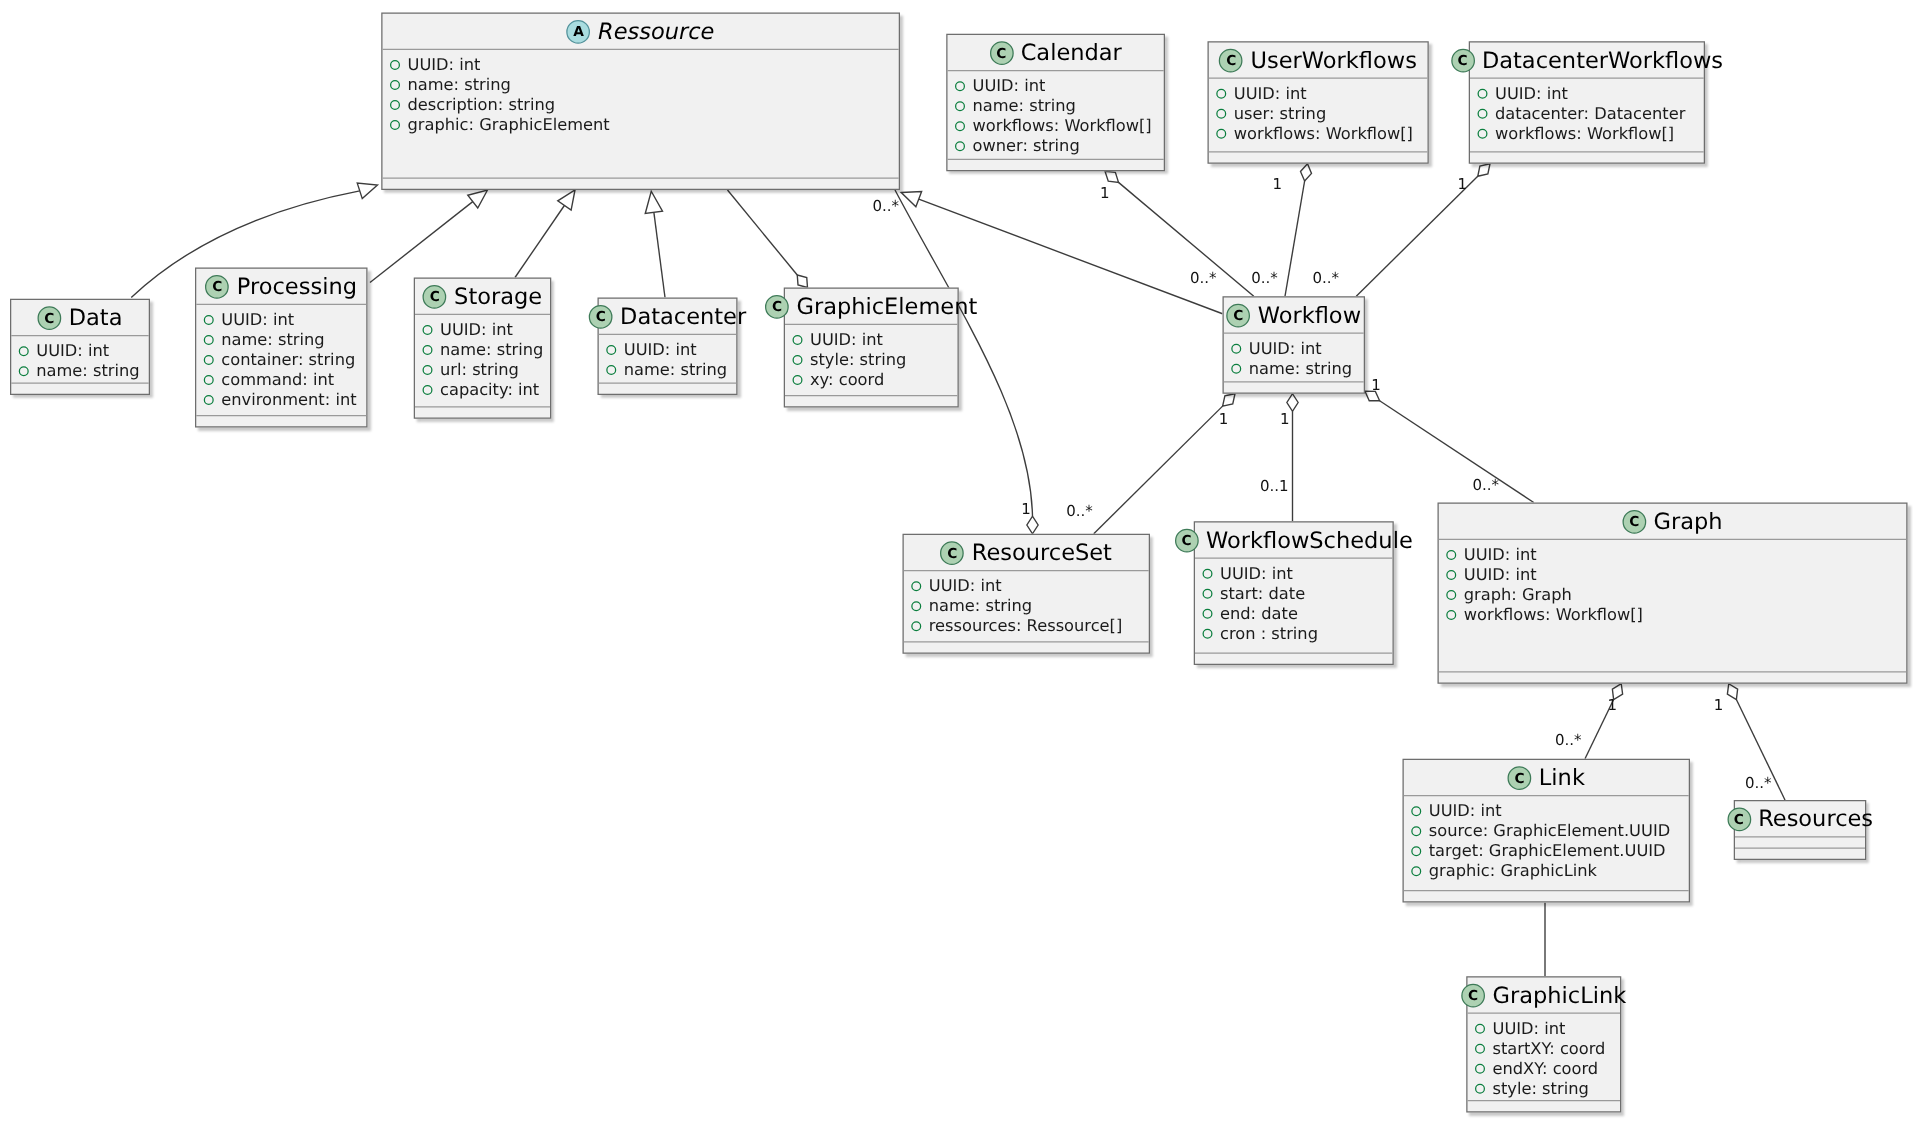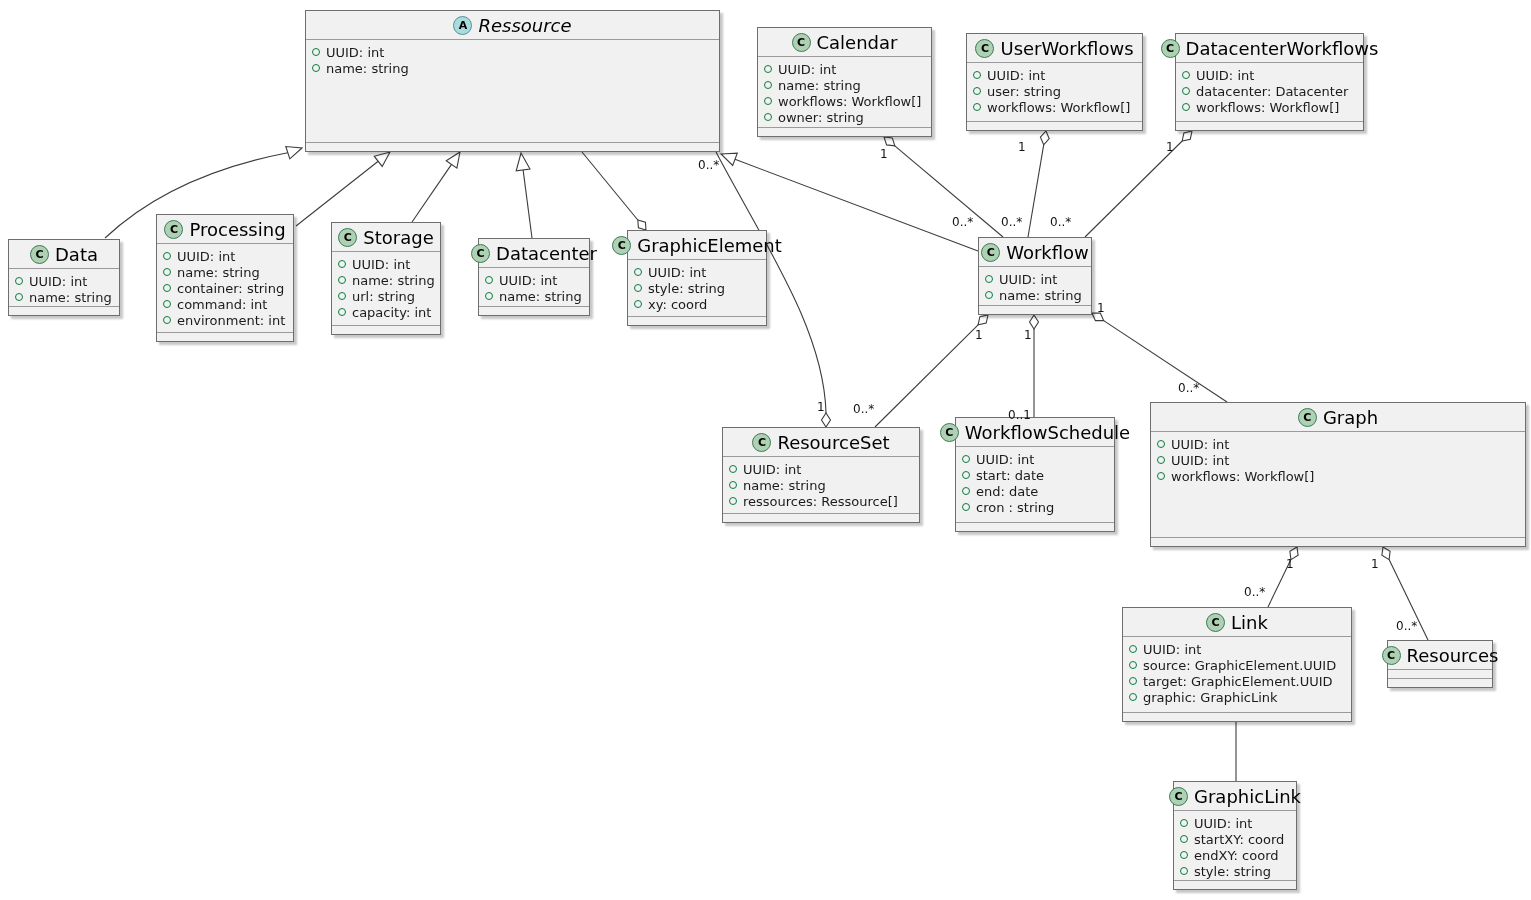--- a/index.html
+++ b/index.html
@@ -104,20 +104,28 @@
     </div>
     <div class="attrs">
         <div class="attr">
           <span class="dot"></span>
           <span class="atxt">UUID: int</span>
         </div>
         <div class="attr">
           <span class="dot"></span>
           <span class="atxt">name: string</span>
         </div>
+        <div class="attr">
+          <span class="dot"></span>
+          <span class="atxt">description: string</span>
+        </div>
+        <div class="attr">
+          <span class="dot"></span>
+          <span class="atxt">graphic: GraphicElement</span>
+        </div>
       </div>
     <div class="foot"></div>
   </div>
 
   <div class="cls" style="left:757px;top:27px;width:175px;height:110px">
     <div class="hd">
       <span class="badge">C</span>
       <span class="cname">Calendar</span>
     </div>
     <div class="attrs">
@@ -371,20 +379,24 @@
       <span class="cname">Graph</span>
     </div>
     <div class="attrs">
         <div class="attr">
           <span class="dot"></span>
           <span class="atxt">UUID: int</span>
         </div>
         <div class="attr">
           <span class="dot"></span>
           <span class="atxt">UUID: int</span>
+        </div>
+        <div class="attr">
+          <span class="dot"></span>
+          <span class="atxt">graph: Graph</span>
         </div>
         <div class="attr">
           <span class="dot"></span>
           <span class="atxt">workflows: Workflow[]</span>
         </div>
       </div>
     <div class="foot"></div>
   </div>
 
   <div class="cls" style="left:1122px;top:607px;width:230px;height:115px">
@@ -452,21 +464,21 @@
   <span class="mult" style="left:952px;top:215px">0..*</span>
   <span class="mult" style="left:1018px;top:140px">1</span>
   <span class="mult" style="left:1001px;top:215px">0..*</span>
   <span class="mult" style="left:1166px;top:140px">1</span>
   <span class="mult" style="left:1050px;top:215px">0..*</span>
   <span class="mult" style="left:817px;top:400px">1</span>
   <span class="mult" style="left:698px;top:158px">0..*</span>
   <span class="mult" style="left:975px;top:328px">1</span>
   <span class="mult" style="left:853px;top:402px">0..*</span>
   <span class="mult" style="left:1024px;top:328px">1</span>
-  <span class="mult" style="left:1008px;top:408px">0..1</span>
+  <span class="mult" style="left:1008px;top:382px">0..1</span>
   <span class="mult" style="left:1097px;top:301px">1</span>
   <span class="mult" style="left:1178px;top:381px">0..*</span>
   <span class="mult" style="left:1286px;top:557px">1</span>
   <span class="mult" style="left:1244px;top:585px">0..*</span>
   <span class="mult" style="left:1371px;top:557px">1</span>
   <span class="mult" style="left:1396px;top:619px">0..*</span>
 
 </div>
 
 </body></html>

